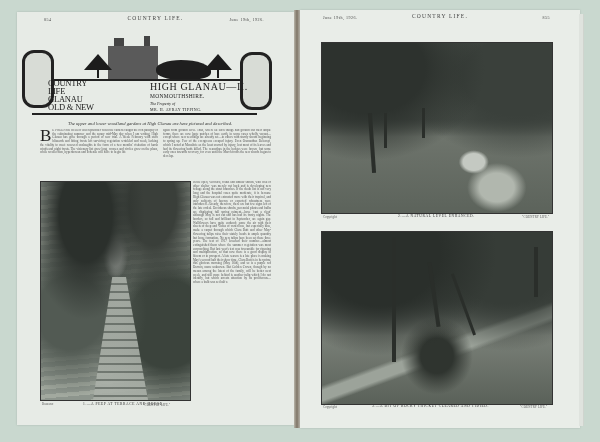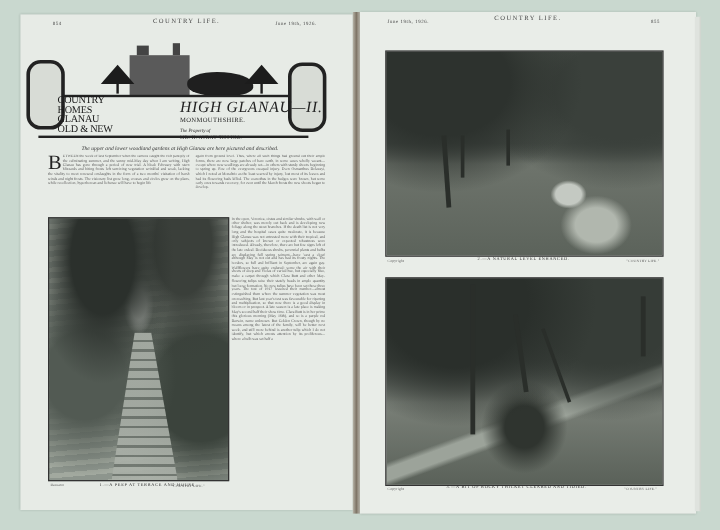--- a/index.html
+++ b/index.html
@@ -53,21 +53,21 @@
     .castle::after { content:""; position:absolute; right:8px; top:-10px; width:6px; height:10px; background:#444; }
     .bird { position:absolute; left:132px; top:16px; width:55px; height:20px; background:#1f1f1f; border-radius:50% 60% 40% 50%; }
     .mast-left {
       position:absolute; left:24px; top:35px; font-size:8.5px; line-height:8px; color:#1a1a1a;
       letter-spacing:-0.2px;
     }
     .mast-left div { white-space:nowrap; }
     .mast-right {
       position:absolute; left:126px; top:37px; color:#222;
     }
-    .mast-right .h1 { font-size:13px; letter-spacing:0.6px;font-style:italic; }
+    .mast-right .h1 { font-size:10px; letter-spacing:0.6px; }
     .mast-right .h2 { font-size:5.5px; letter-spacing:0.3px; margin-top:1px; }
     .mast-right .h3 { font-size:4px; font-style:italic; margin-top:2px; }
     .mast-right .h4 { font-size:4px; letter-spacing:0.4px; margin-top:1px; }
 
     .subhead {
       position:absolute; left:30px; top:121px; width:240px; text-align:center;
       font-size:4.6px; font-style:italic; color:#333;
     }
     .col-text {
       position:absolute; font-size:3.2px; line-height:3.7px; color:#555; text-align:justify;
@@ -149,21 +149,21 @@
   <div class="bird"></div>
   <div class="tree b" style="left:60px; top:10px;"></div>
   <div class="trunk" style="left:73px; top:26px;"></div>
   <div class="tree b" style="left:180px; top:10px;"></div>
   <div class="trunk" style="left:193px; top:26px;"></div>
   <div class="scroll-band"></div>
   <div class="scroll-curl curl-l"></div>
   <div class="scroll-curl curl-r"></div>
   <div class="mast-left">
     <div>COUNTRY</div>
-    <div>HOMES</div>
+    <div>LIFE</div>
     <div>GLANAU</div>
     <div>OLD &amp; NEW</div>
   </div>
   <div class="mast-right">
     <div class="h1">HIGH GLANAU—II.</div>
     <div class="h2">MONMOUTHSHIRE.</div>
     <div class="h3">The Property of</div>
     <div class="h4">MR. H. AVRAY TIPPING.</div>
   </div>
 </div>

